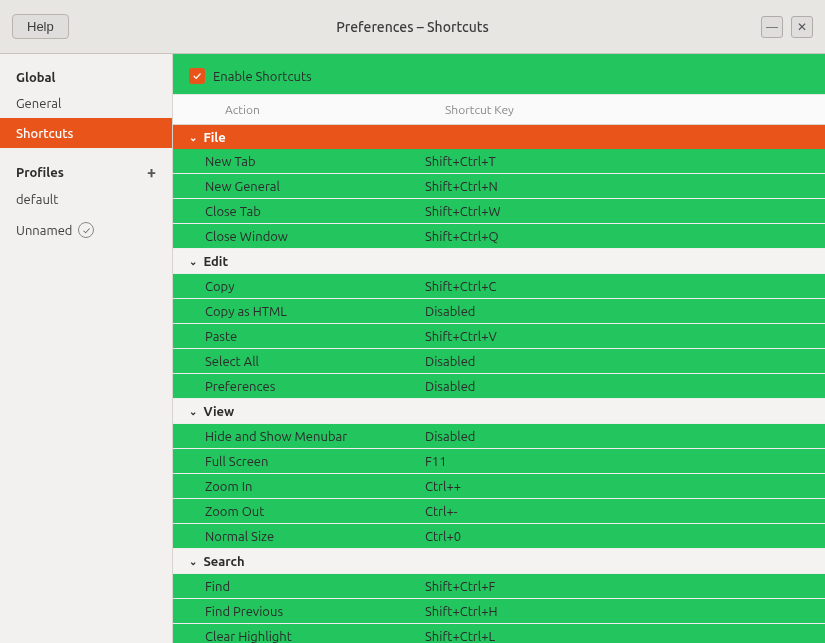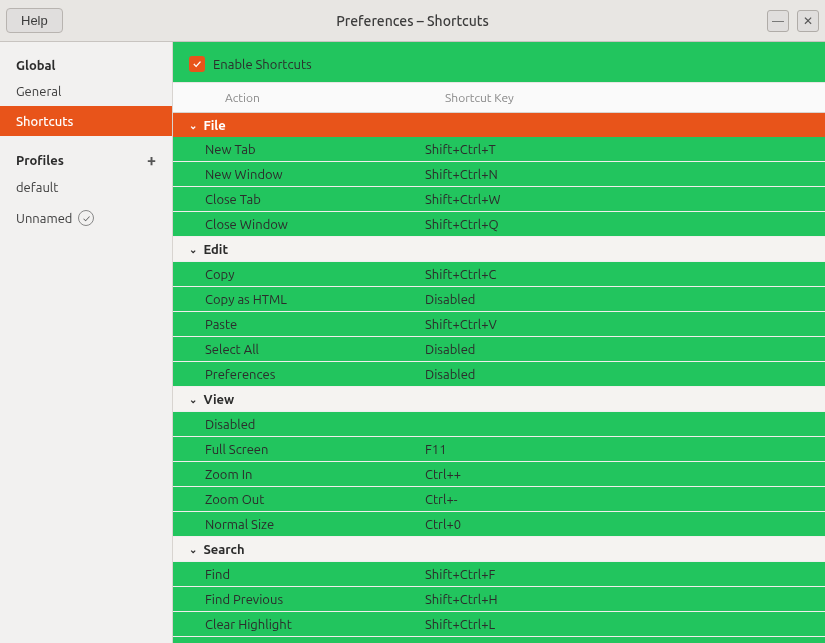--- a/index.html
+++ b/index.html
@@ -12,22 +12,22 @@
       overflow: hidden;
     }
 
     
     .titlebar {
       display: flex;
       align-items: center;
       justify-content: space-between;
       background: #e8e6e3;
       border-bottom: 1px solid #c8c4c0;
-      height: 42px;
-      padding: 0 6px;
+      height: 54px;
+      padding: 0 12px;
       user-select: none;
     }
     .titlebar-help {
       background: #e0dedd;
       border: 1px solid #b8b4b0;
       border-radius: 4px;
       padding: 4px 14px;
       font-size: 13px;
       cursor: pointer;
       color: #3c3c3c;
@@ -272,21 +272,21 @@
     <div class="shortcuts-table" id="shortcuts-table">
     <div class="group-row">
           <span class="chevron">⌄</span>
           <span>File</span>
         </div>
         <div class="shortcut-row">
       <div class="shortcut-action">New Tab</div>
       <div class="shortcut-key">Shift+Ctrl+T</div>
     </div>
         <div class="shortcut-row">
-      <div class="shortcut-action">New Window</div>
+      <div class="shortcut-action">New General</div>
       <div class="shortcut-key">Shift+Ctrl+N</div>
     </div>
         <div class="shortcut-row">
       <div class="shortcut-action">Close Tab</div>
       <div class="shortcut-key">Shift+Ctrl+W</div>
     </div>
         <div class="shortcut-row">
       <div class="shortcut-action">Close Window</div>
       <div class="shortcut-key">Shift+Ctrl+Q</div>
     </div>
@@ -312,20 +312,21 @@
     </div>
         <div class="shortcut-row">
       <div class="shortcut-action">Preferences</div>
       <div class="shortcut-key">Disabled</div>
     </div>
         <div class="group-row inactive">
           <span class="chevron">⌄</span>
           <span>View</span>
         </div>
         <div class="shortcut-row">
+      <div class="shortcut-action">Hide and Show Menubar</div>
       <div class="shortcut-key">Disabled</div>
     </div>
         <div class="shortcut-row">
       <div class="shortcut-action">Full Screen</div>
       <div class="shortcut-key">F11</div>
     </div>
         <div class="shortcut-row">
       <div class="shortcut-action">Zoom In</div>
       <div class="shortcut-key">Ctrl++</div>
     </div>

